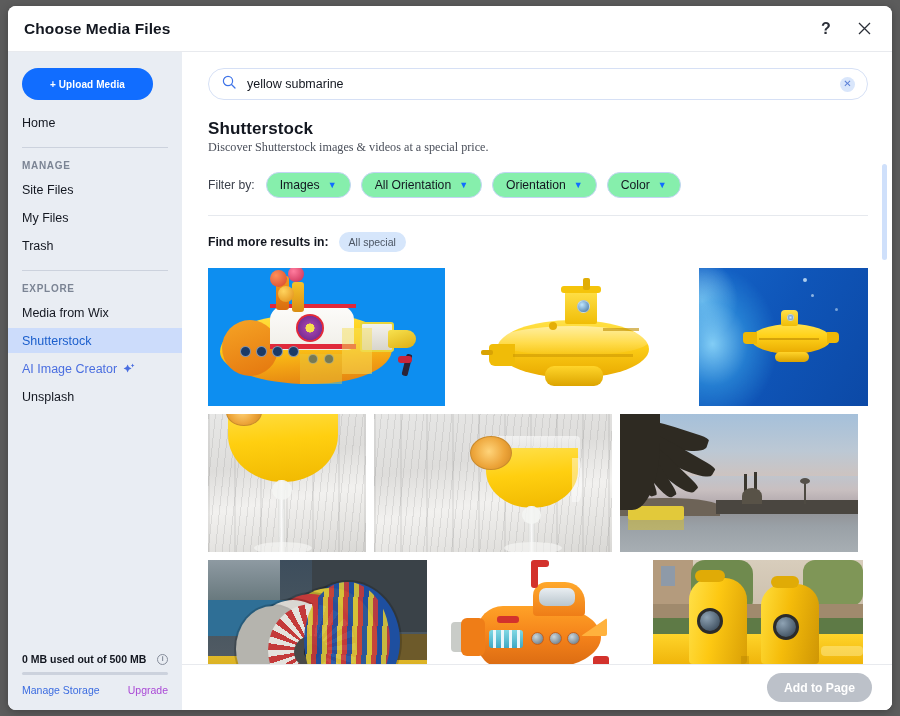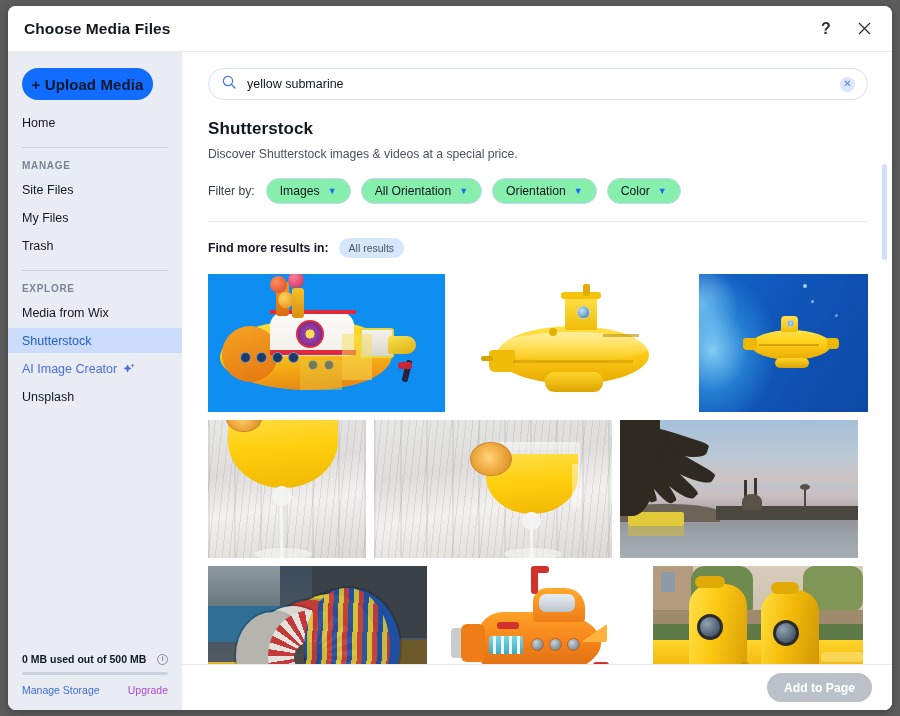--- a/index.html
+++ b/index.html
@@ -50,23 +50,23 @@
   
   .sidebar {
     width: 174px; min-width: 174px;
     background: #e9edf3;
     display: flex; flex-direction: column;
     position: relative;
   }
   .upload-wrap { padding: 16px 14px 10px 14px; }
   .upload-btn {
     width: 131px; height: 32px;
-    background: #116dff; color: #0f172a;
+    background: #116dff; color: #ffffff;
     border: none; border-radius: 16px;
-    font-size: 15px; font-weight: bold;
+    font-size: 10px; font-weight: bold;
     font-family: "Liberation Sans", sans-serif;
     cursor: pointer; letter-spacing: .1px;
     display: flex; align-items: center; justify-content: center;
   }
   .nav { padding: 0; flex: 1; overflow: hidden; }
   .nav-item {
     height: 25px; display: flex; align-items: center;
     padding: 0 14px; font-size: 12.5px; color: #131720;
     cursor: pointer;
   }
@@ -142,21 +142,21 @@
     display: flex; align-items: center; justify-content: center;
     cursor: pointer; flex-shrink: 0;
   }
 
   
   .provider-title {
     font-size: 17px; font-weight: bold; color: #131720;
     margin: 19px 0 0 0; letter-spacing: .1px;
   }
   .provider-sub {
-    font-size: 12.2px; color: #4a4f5a; margin-top: 8px;
+    font-size: 12.2px; color: #4a4f5a; margin-top: 1px; font-family: Liberation Serif, serif;
   }
 
   
   .filters {
     display: flex; align-items: center; gap: 10px; margin-top: 17px;
   }
   .filter-label { font-size: 12.2px; color: #3c414c; margin-right: 1px; }
   .chip {
     height: 26px; border: 1px solid #c3d4f4; border-radius: 13px;
     display: flex; align-items: center; gap: 8px;
@@ -398,21 +398,21 @@
           <div class="chip">
             <span>Color</span>
             <span class="chev">▼</span>
           </div>
         </div>
 
         <div class="hr"></div>
 
         <div class="findmore">
           <span class="findmore-label">Find more results in:</span>
-          <span class="pill">All results</span>
+          <span class="pill">All special</span>
         </div>
 
         <div class="grid">
 
           <div class="grid-row">
 
             <div class="cell sky-blue" style="width:238px">
               <div style="position:absolute;left:12px;top:46px;width:172px;height:70px;border-radius:50% 42% 46% 52%/54% 50% 50% 46%;background:linear-gradient(175deg,#ffe14a 0%,#ffd117 38%,#f2a214 70%,#e07b10 100%);"></div>
               <div style="position:absolute;left:14px;top:52px;width:56px;height:56px;border-radius:50%;background:linear-gradient(160deg,#f6a425,#e4760e);"></div>
               <div style="position:absolute;left:62px;top:38px;width:84px;height:44px;border-radius:14px 14px 6px 6px;background:linear-gradient(180deg,#fdfcfa 0%,#f0eee8 100%);"></div>

